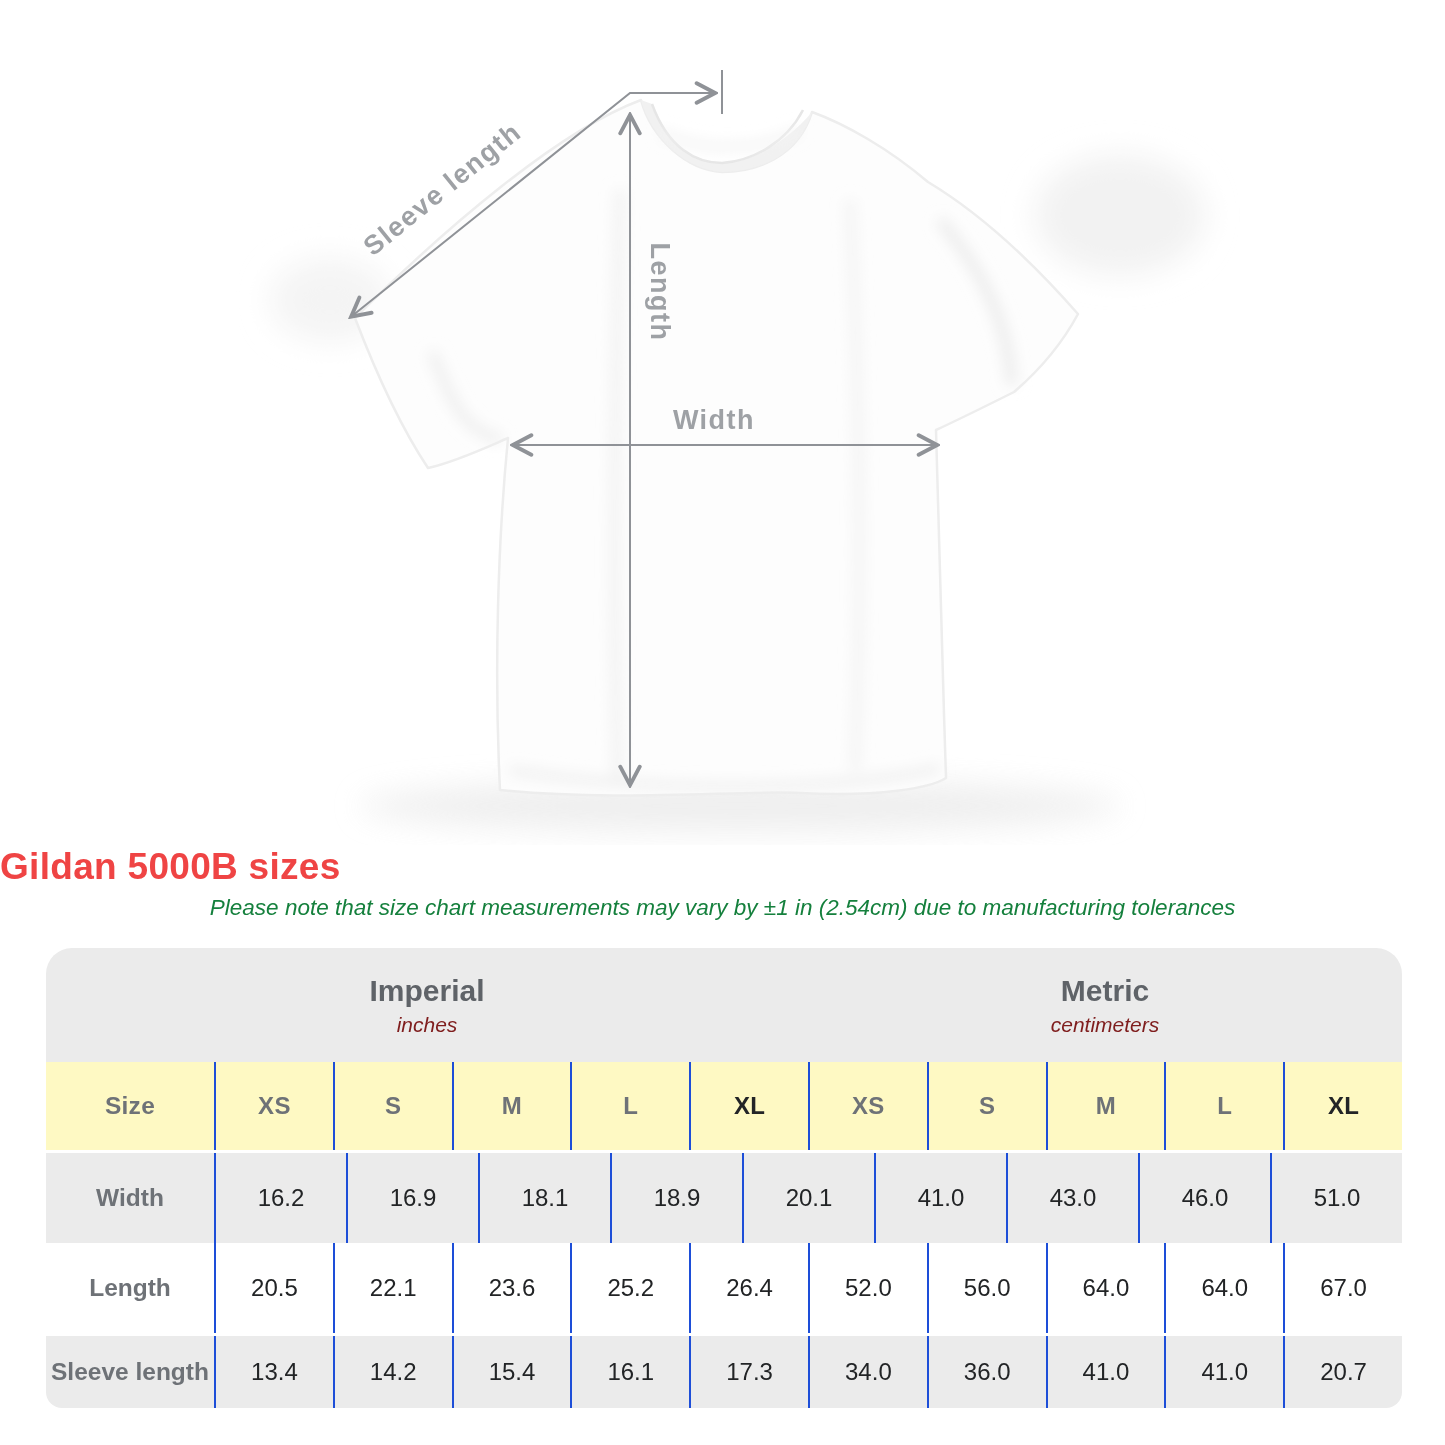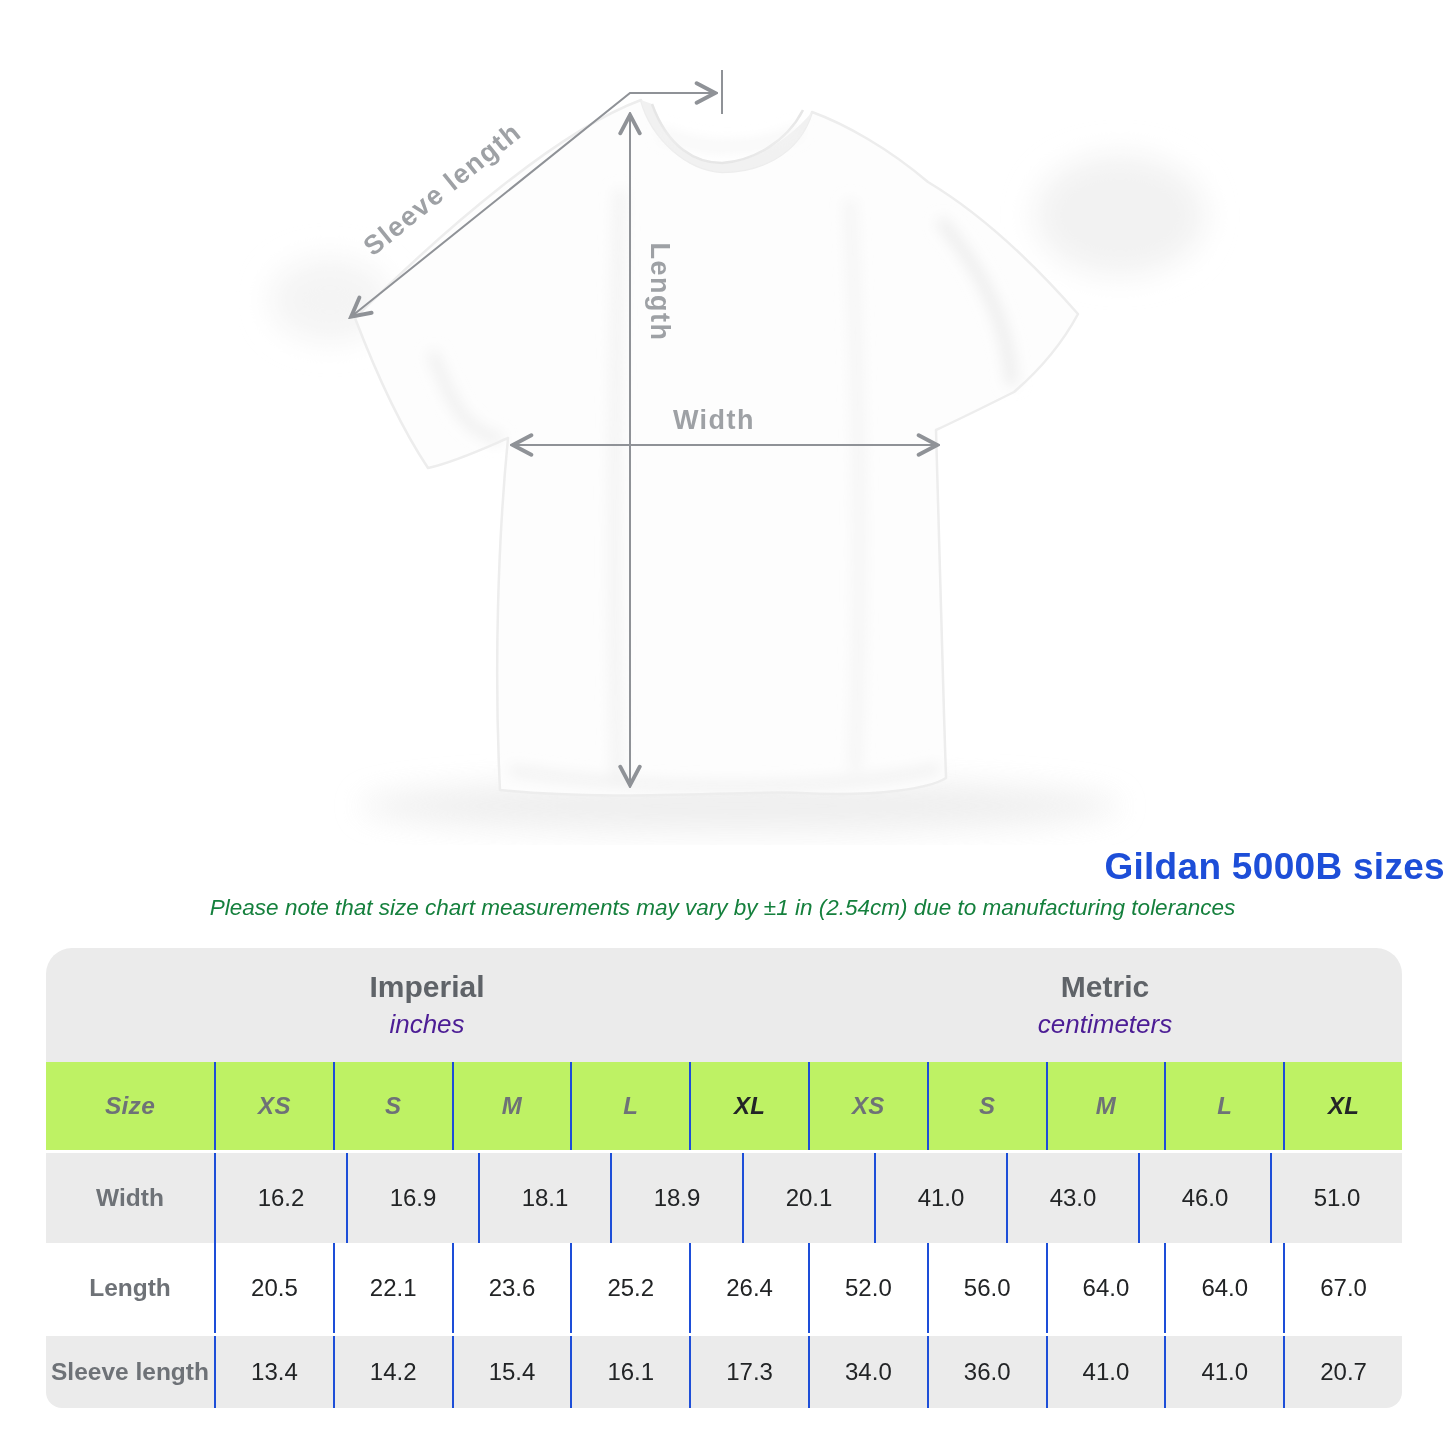--- a/index.html
+++ b/index.html
@@ -3,45 +3,45 @@
 <meta charset="utf-8">
 <style>
   html,body{margin:0;padding:0;background:#fff;}
   body{
     width:1445px;height:1445px;position:relative;overflow:hidden;
     font-family:"Liberation Sans", sans-serif;
     -webkit-font-smoothing:antialiased;
   }
   .diagram-wrap{position:absolute;left:0;top:0;width:1445px;height:845px;}
   .page-title{
-    position:absolute;left:0;top:846px;width:100%;text-align:right;
-    font-size:37px;font-weight:700;color:#1d4ed8;letter-spacing:.3px;margin:0;
+    position:absolute;left:0;top:846px;width:100%;text-align:left;
+    font-size:37px;font-weight:700;color:#ef4444;letter-spacing:.3px;margin:0;
   }
   .page-subtitle{
     position:absolute;left:0;top:895px;width:100%;text-align:center;
     font-size:22.5px;font-style:italic;color:#15803d;margin:0;
   }
   .size-table{
     position:absolute;left:46px;top:948px;width:1356px;
     border-radius:26px 26px 16px 16px;overflow:hidden;background:#fff;
   }
   .unit-header{height:114px;background:var(--shade,#ebebeb);display:flex;}
   .unit-cell{display:flex;flex-direction:column;align-items:center;justify-content:center;gap:5px;}
   .unit-cell.imperial{flex:0 0 762px;}
   .unit-cell.metric{flex:1;}
   .unit-name{font-weight:700;font-size:30px;color:#5f6368;}
-  .unit-sub{font-style:italic;font-size:26px;color:#4c1d95;}
+  .unit-sub{font-style:italic;font-size:21px;color:#7f1d1d;}
   .row{display:flex;align-items:stretch;}
   .cell{
     flex:1;display:flex;align-items:center;justify-content:center;
     font-size:24px;color:var(--value-text,#222426);
   }
   .cell.c0{flex:0 0 168px;}
   .cell + .cell{border-left:2px solid #1d4ed8;}
-  .size-row{height:88px;background:#bef264;font-style:italic;}
+  .size-row{height:88px;background:#fef9c3;}
   .size-row .cell{font-weight:700;color:var(--header-text,#6e7277);font-size:24px;letter-spacing:.3px;}
   .size-row .cell.em{color:#232527;text-align:right;}
   .data-row{height:90px;background:#fff;}
   .data-row.shade{background:var(--shade,#ebebeb);border-top:3px solid #fff;}
   .data-row.last{height:72px;}
   .cell.label{font-weight:700;color:var(--header-text,#6e7277);font-size:24.5px;}
   svg text.ann{
     font-family:"Liberation Sans", sans-serif;
     font-weight:700;font-size:27px;fill:var(--annotation,#9ea1a5);letter-spacing:1.5px;
   }

